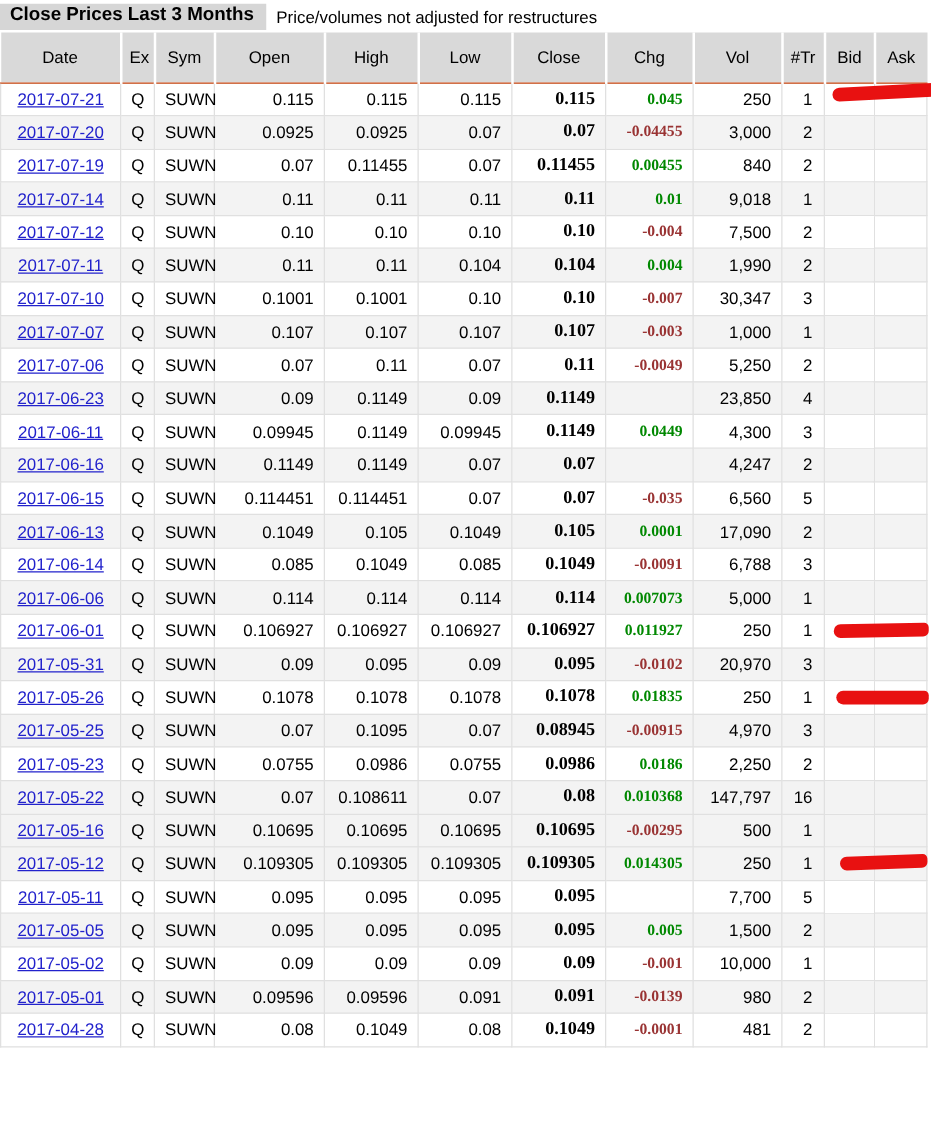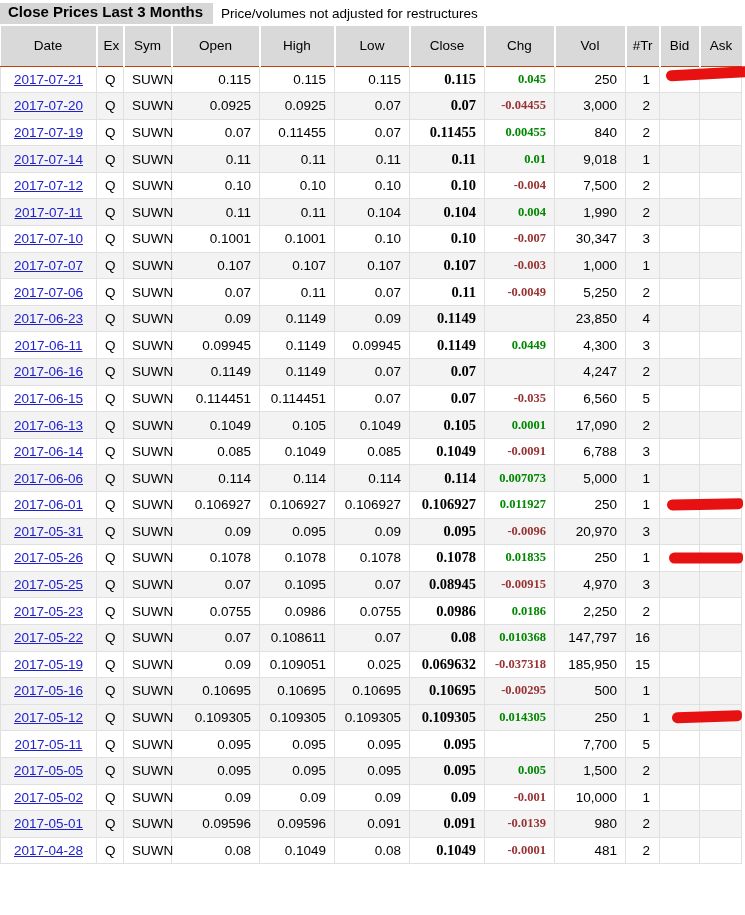--- a/index.html
+++ b/index.html
@@ -332,21 +332,21 @@
         <td class="c-ask"></td>
       </tr>
       <tr class="alt">
         <td class="c-date"><a href="#">2017-05-31</a></td>
         <td class="c-ex">Q</td>
         <td class="c-sym">SUWN</td>
         <td class="c-num">0.09</td>
         <td class="c-num">0.095</td>
         <td class="c-num">0.09</td>
         <td class="c-close">0.095</td>
-        <td class="c-chg down">-0.0096</td>
+        <td class="c-chg down">-0.0102</td>
         <td class="c-num">20,970</td>
         <td class="c-tr">3</td>
         <td class="c-bid"></td>
         <td class="c-ask"></td>
       </tr>
       <tr>
         <td class="c-date"><a href="#">2017-05-26</a></td>
         <td class="c-ex">Q</td>
         <td class="c-sym">SUWN</td>
         <td class="c-num">0.1078</td>
@@ -396,34 +396,20 @@
         <td class="c-num">0.07</td>
         <td class="c-num">0.108611</td>
         <td class="c-num">0.07</td>
         <td class="c-close">0.08</td>
         <td class="c-chg up">0.010368</td>
         <td class="c-num">147,797</td>
         <td class="c-tr">16</td>
         <td class="c-bid"></td>
         <td class="c-ask"></td>
       </tr>
-      <tr>
-        <td class="c-date"><a href="#">2017-05-19</a></td>
-        <td class="c-ex">Q</td>
-        <td class="c-sym">SUWN</td>
-        <td class="c-num">0.09</td>
-        <td class="c-num">0.109051</td>
-        <td class="c-num">0.025</td>
-        <td class="c-close">0.069632</td>
-        <td class="c-chg down">-0.037318</td>
-        <td class="c-num">185,950</td>
-        <td class="c-tr">15</td>
-        <td class="c-bid"></td>
-        <td class="c-ask"></td>
-      </tr>
       <tr class="alt">
         <td class="c-date"><a href="#">2017-05-16</a></td>
         <td class="c-ex">Q</td>
         <td class="c-sym">SUWN</td>
         <td class="c-num">0.10695</td>
         <td class="c-num">0.10695</td>
         <td class="c-num">0.10695</td>
         <td class="c-close">0.10695</td>
         <td class="c-chg down">-0.00295</td>
         <td class="c-num">500</td>

